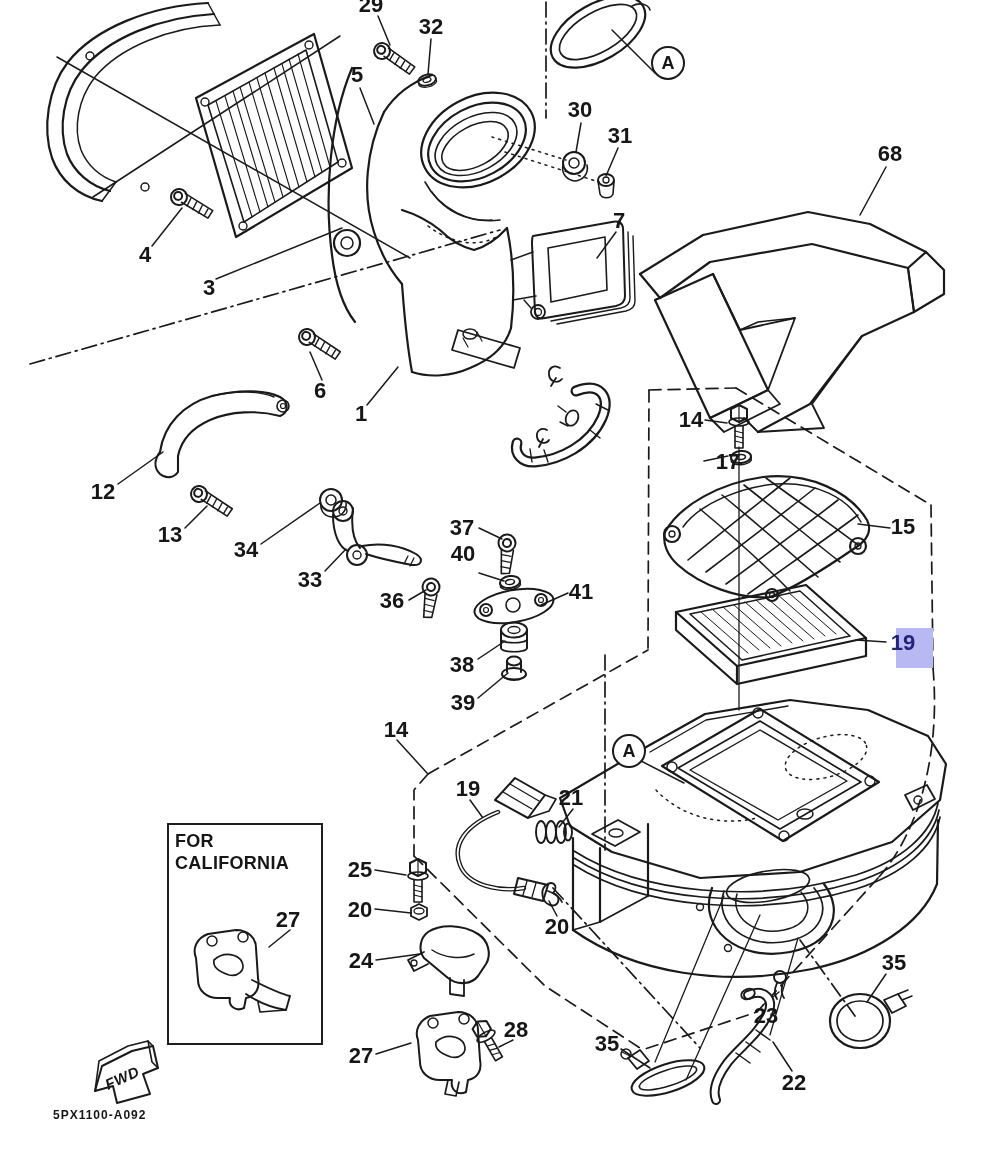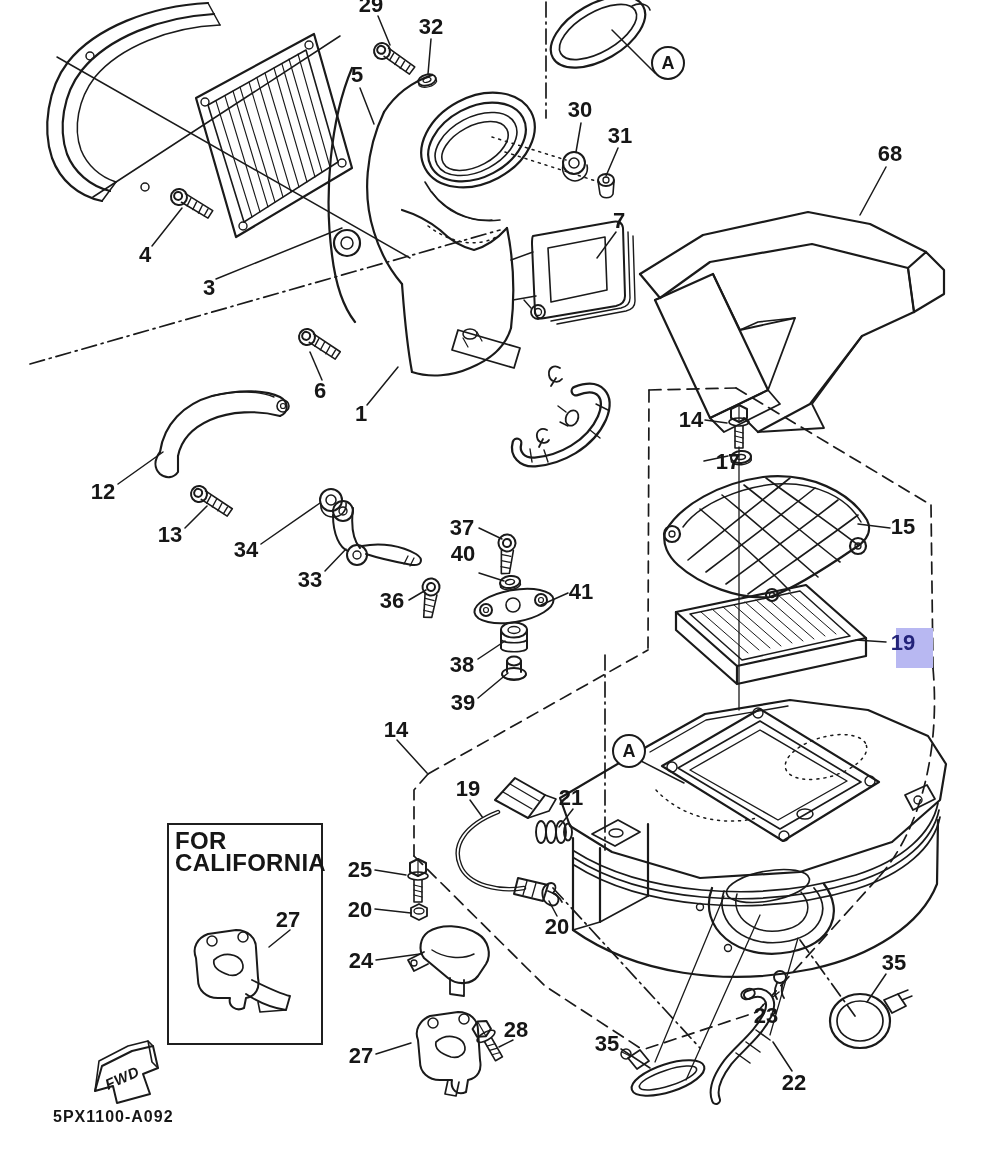--- a/index.html
+++ b/index.html
@@ -20,24 +20,24 @@
   .section-marker{
     position:absolute;transform:translate(-50%,-50%);
     width:30px;height:30px;border:2.4px solid #1a1a1a;border-radius:50%;
     display:flex;align-items:center;justify-content:center;
     font-weight:700;font-size:18px;color:#161616;z-index:5;background:#fff;
   }
   .ca-box{
     position:absolute;left:167px;top:823px;width:152px;height:218px;
     border:2.6px solid #1f1f1f;z-index:3;background:transparent;
   }
-  .ca-box .ca-text{margin:5px 0 0 6px;font-weight:700;font-size:24px;color:#161616;line-height:22px;letter-spacing:0.3px;}
+  .ca-box .ca-text{margin:5px 0 0 6px;font-weight:700;font-size:18px;color:#161616;line-height:22px;letter-spacing:0.3px;}
   .part-code{
     position:absolute;left:53px;top:1108px;z-index:5;
-    font-weight:700;font-size:16px;color:#161616;letter-spacing:1px;
+    font-weight:700;font-size:12px;color:#161616;letter-spacing:1px;
   }
 </style>
 </head>
 <body>
 
 <svg id="art" width="1000" height="1154" viewBox="0 0 1000 1154" fill="none" stroke="#1a1a1a" stroke-width="2" stroke-linecap="round" stroke-linejoin="round">
 
   <defs>
     <g id="screw">
       <circle cx="0" cy="0" r="8"></circle>

